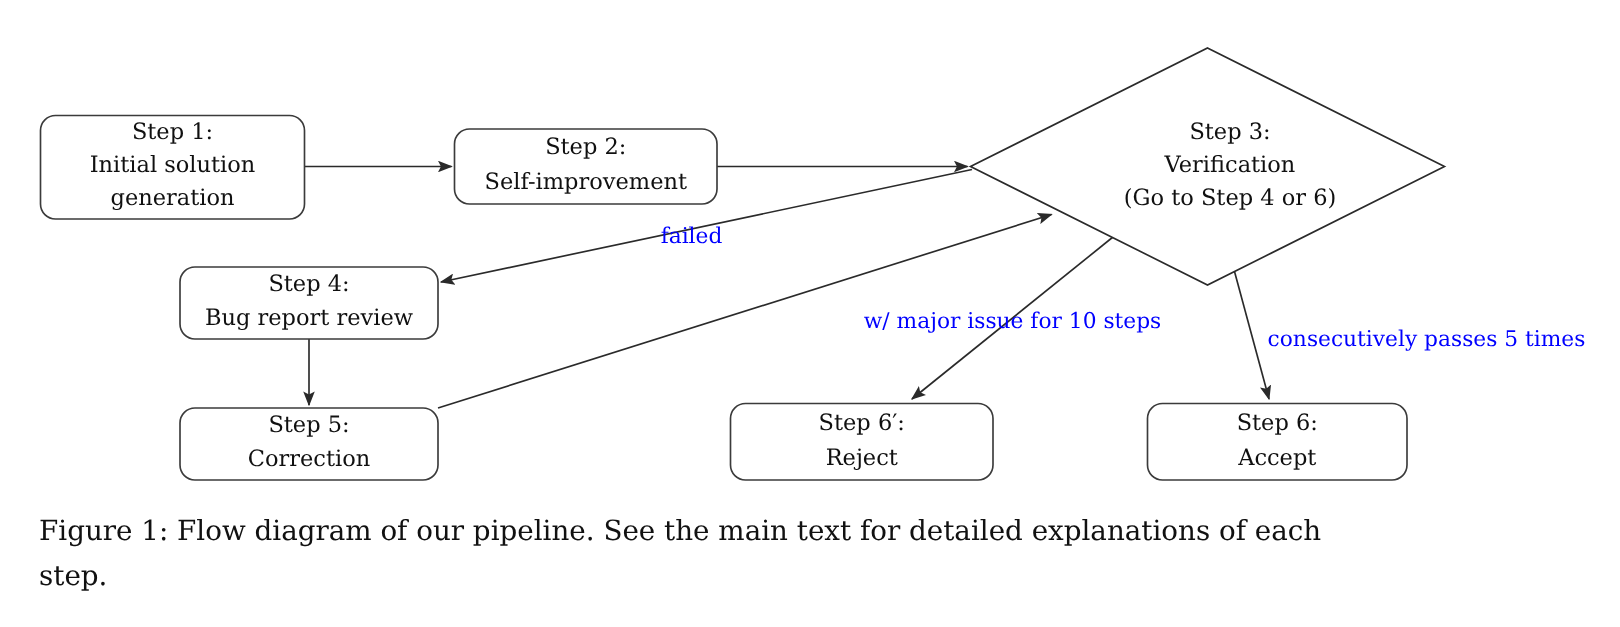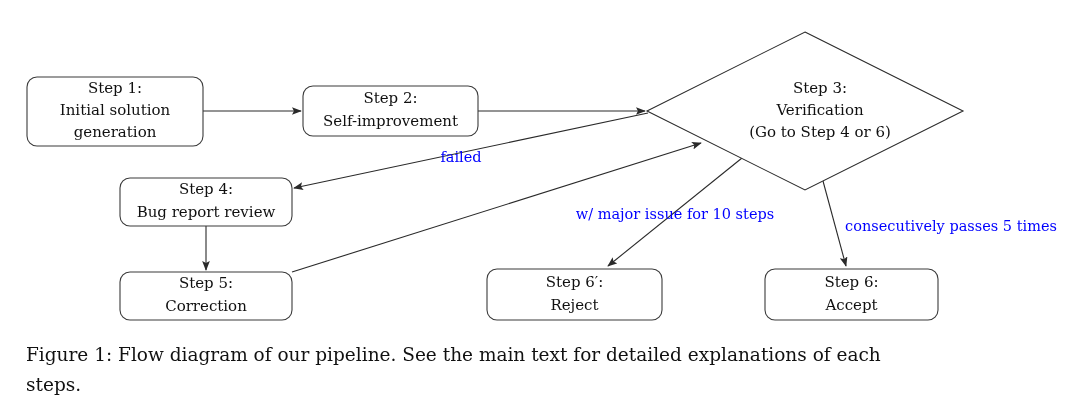--- a/index.html
+++ b/index.html
@@ -141,15 +141,15 @@
 
     <g>
       <rect class="node-box" x="765" y="269" width="173" height="51" rx="10" ry="10"></rect>
       <text class="node-text" x="851.5" y="283">Step 6:</text>
       <text class="node-text" x="851.5" y="306">Accept</text>
     </g>
 
   </svg>
 
   <div id="caption">Figure 1: Flow diagram of our pipeline. See the main text for detailed explanations of each
-steps.</div>
+step.</div>
 
 </div>
 
 </body></html>

